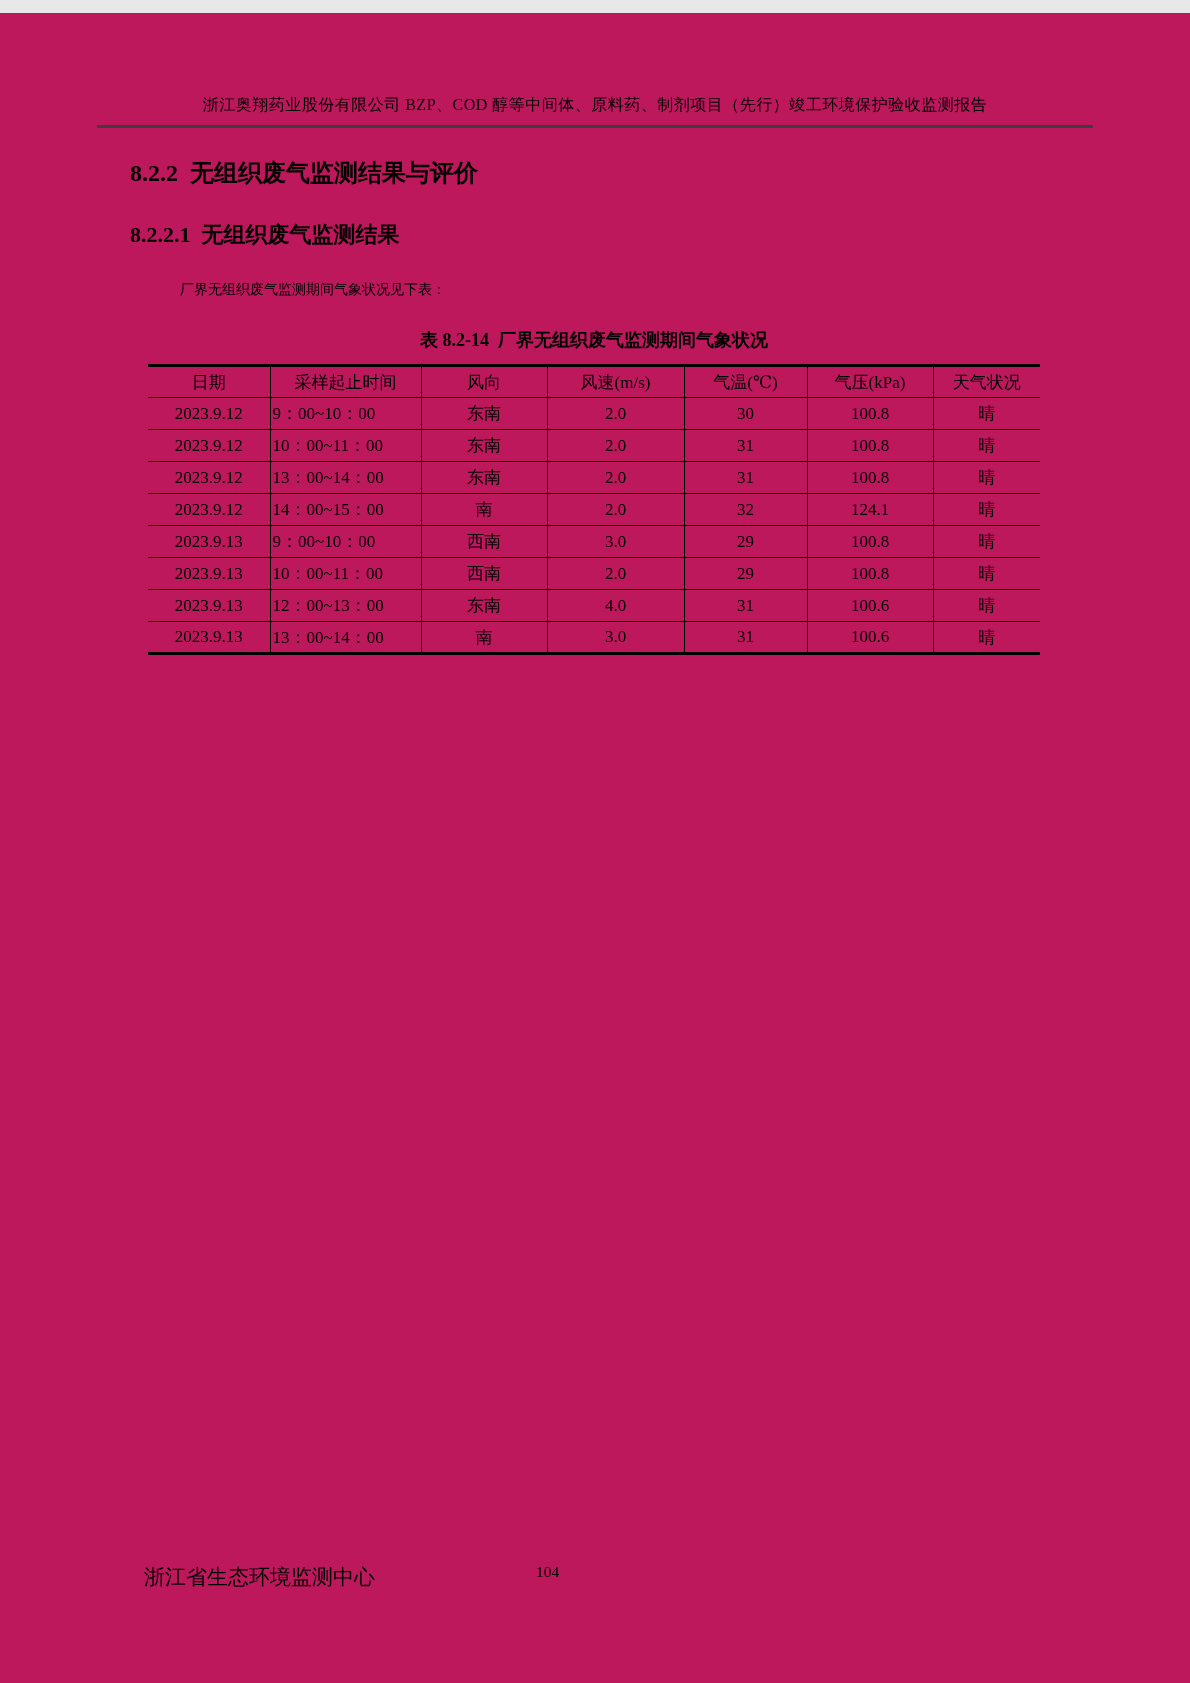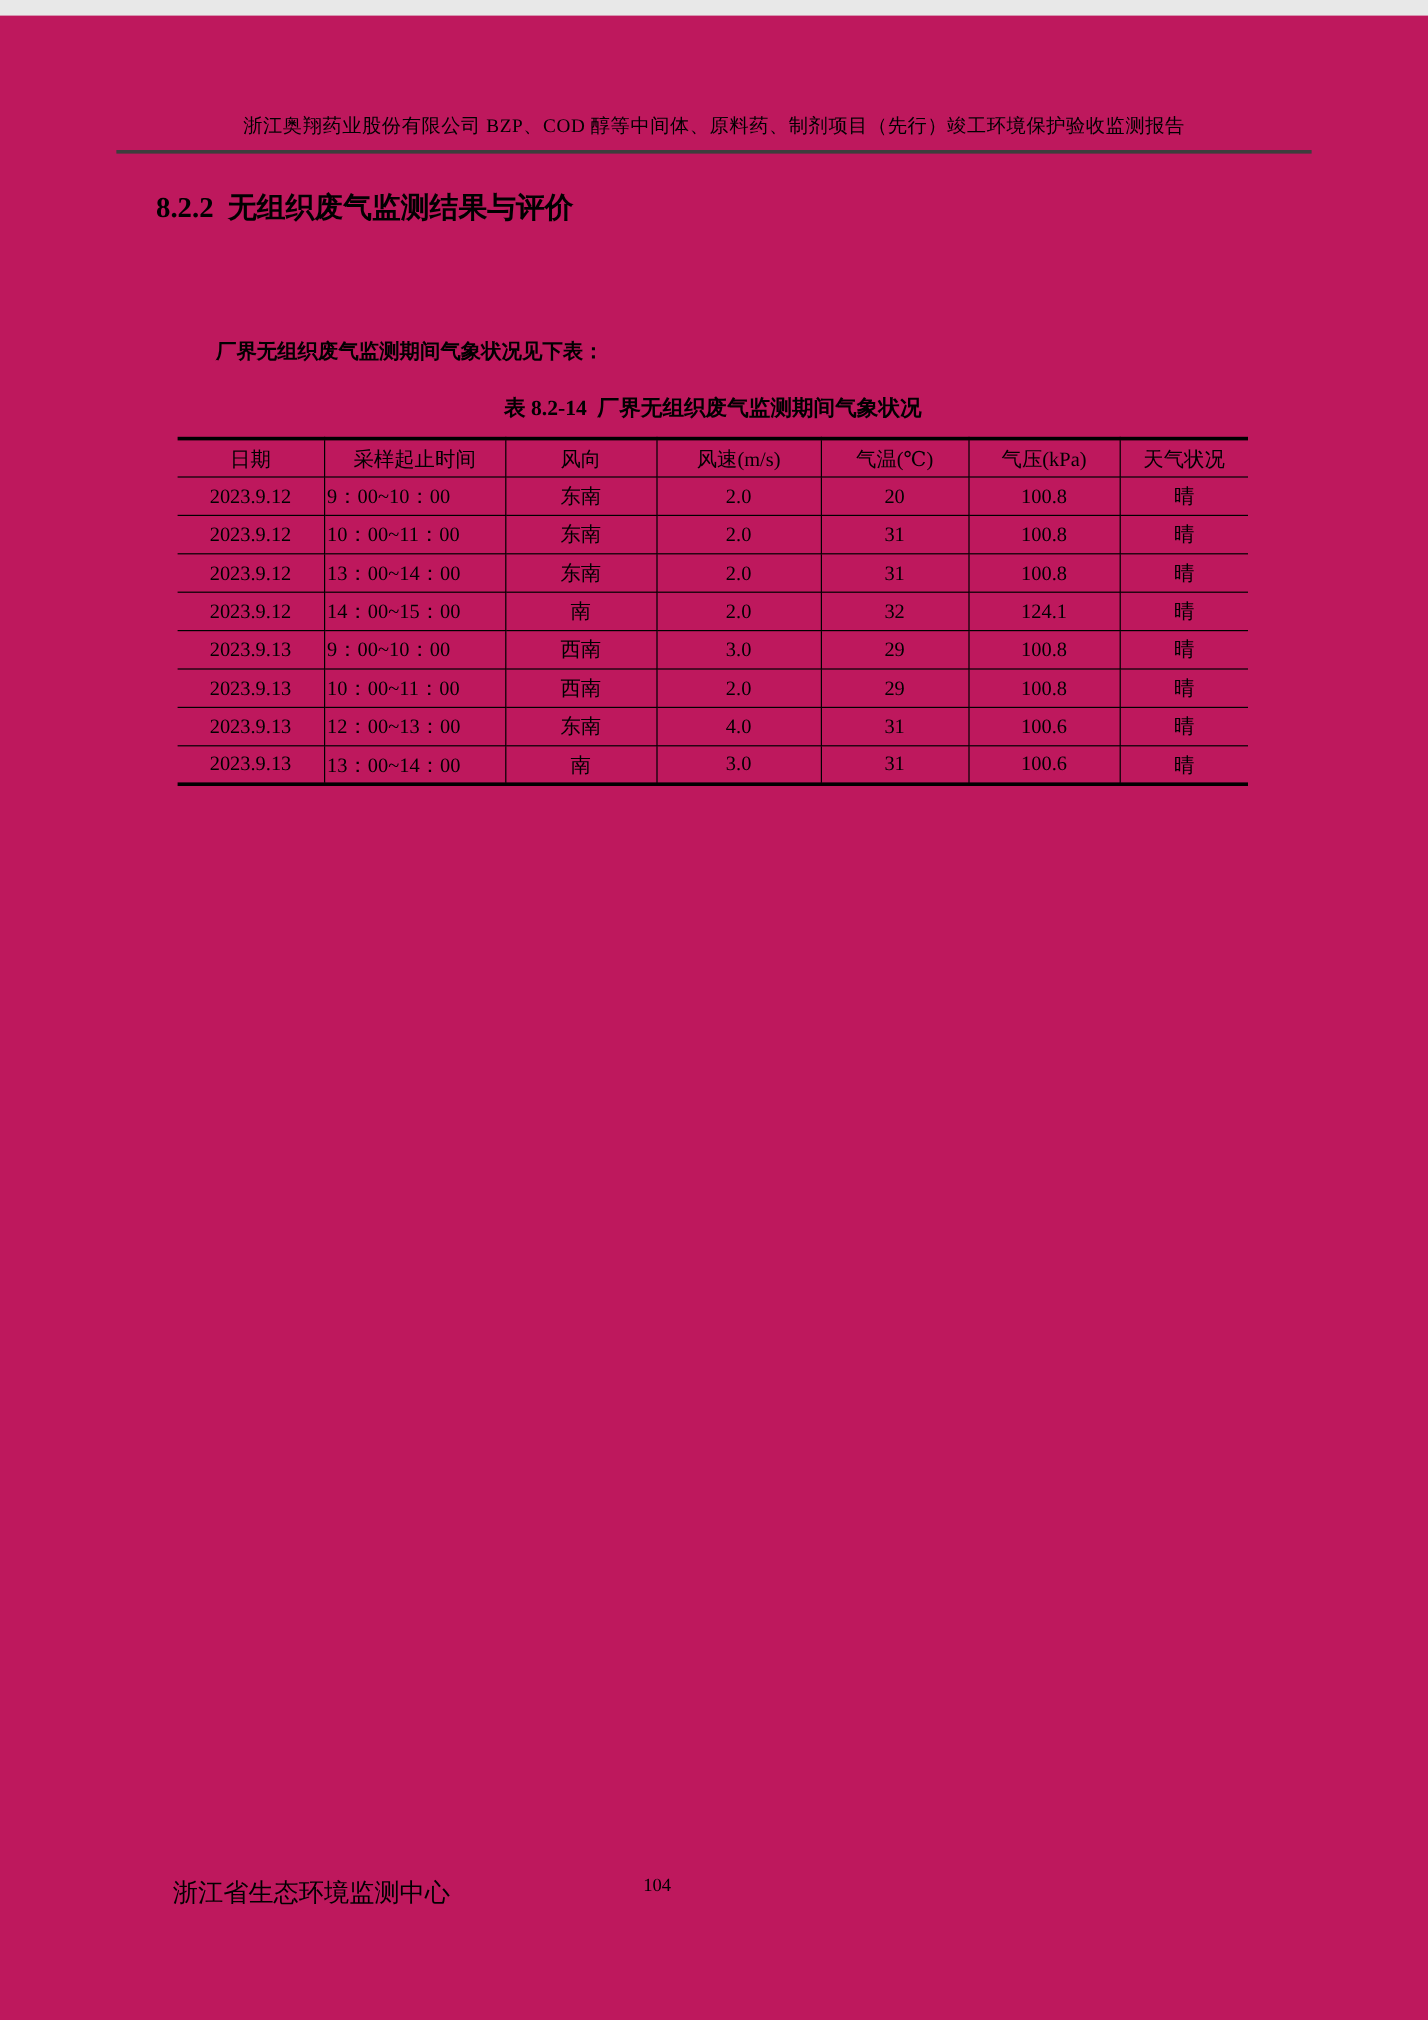--- a/index.html
+++ b/index.html
@@ -40,22 +40,21 @@
     top: 207px;
     left: 130px;
     font-size: 22px;
     font-weight: bold;
     white-space: pre;
   }
   .intro {
     position: absolute;
     top: 268px;
     left: 180px;
-    font-size: 17px;
-    font-weight: bold;
+    font-size: 14px;
   }
   .table-caption {
     position: absolute;
     top: 315px;
     left: 148px;
     width: 892px;
     text-align: center;
     font-size: 18px;
     font-weight: bold;
     white-space: pre;
@@ -105,20 +104,21 @@
 </style>
 </head>
 <body>
 
 <div class="page">
 
   <div class="doc-header">浙江奥翔药业股份有限公司 BZP、COD 醇等中间体、原料药、制剂项目（先行）竣工环境保护验收监测报告</div>
 
   <div class="h1">8.2.2  无组织废气监测结果与评价</div>
 
+  <div class="h2">8.2.2.1  无组织废气监测结果</div>
 
   <div class="intro">厂界无组织废气监测期间气象状况见下表：</div>
 
   <div class="table-caption">表 8.2-14  厂界无组织废气监测期间气象状况</div>
 
   <table class="weather">
     <colgroup>
       <col class="c-date">
         <col class="c-time">
         <col class="c-dir">
@@ -135,21 +135,21 @@
         <td>风速(m/s)</td>
         <td>气温(℃)</td>
         <td>气压(kPa)</td>
         <td>天气状况</td>
       </tr>
       <tr>
         <td>2023.9.12</td>
         <td class="time-cell">9：00~10：00</td>
         <td>东南</td>
         <td>2.0</td>
-        <td>20</td>
+        <td>30</td>
         <td>100.8</td>
         <td>晴</td>
       </tr>
       <tr>
         <td>2023.9.12</td>
         <td class="time-cell">10：00~11：00</td>
         <td>东南</td>
         <td>2.0</td>
         <td>31</td>
         <td>100.8</td>

